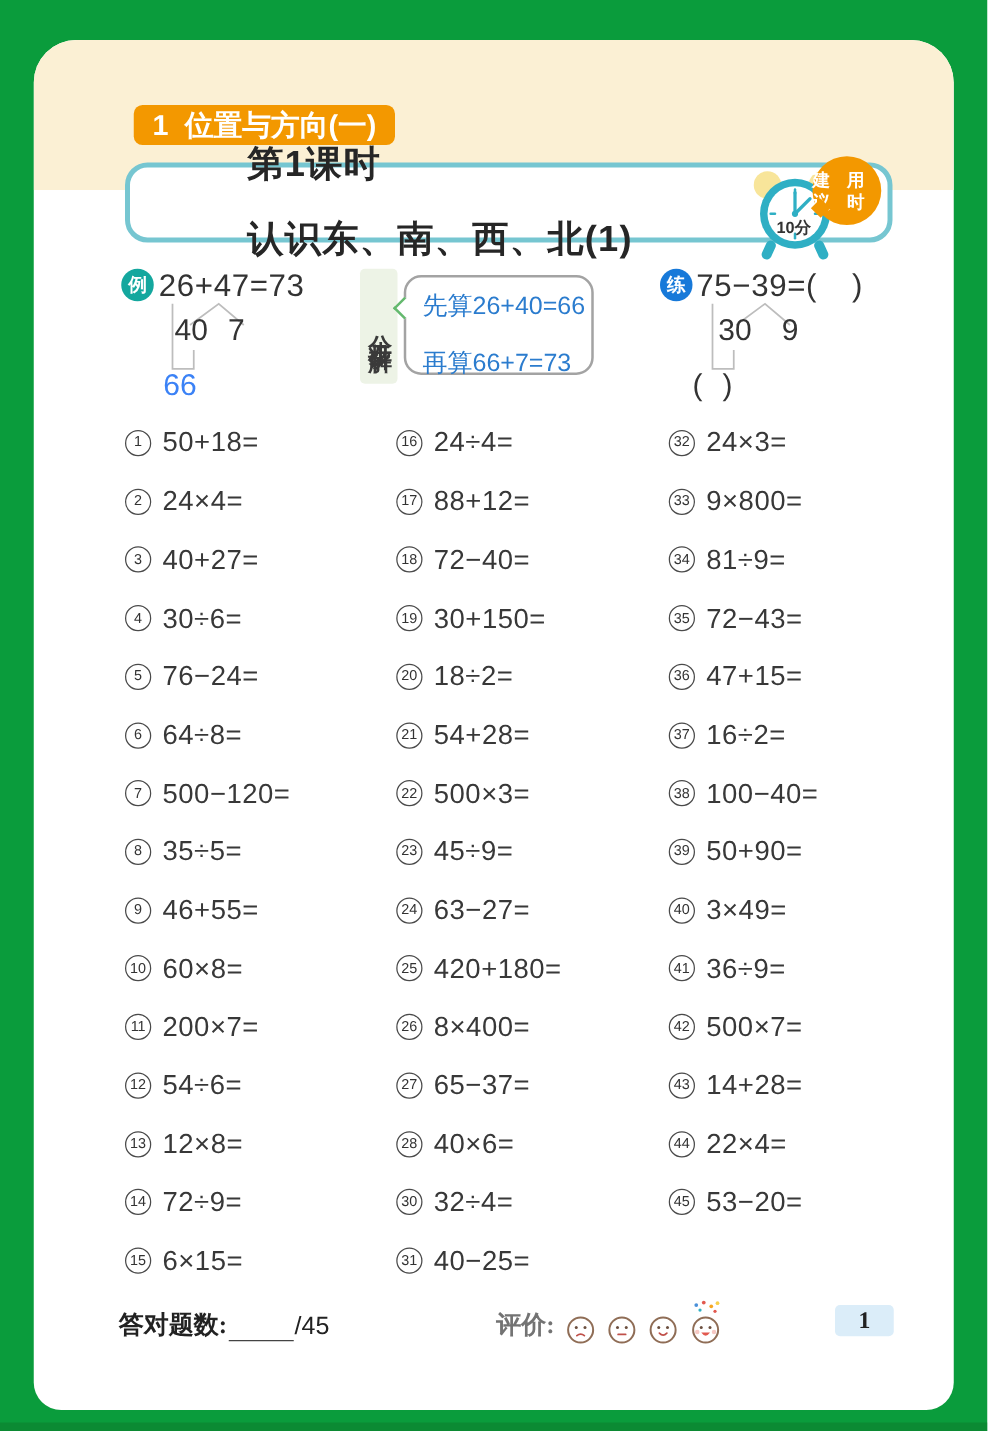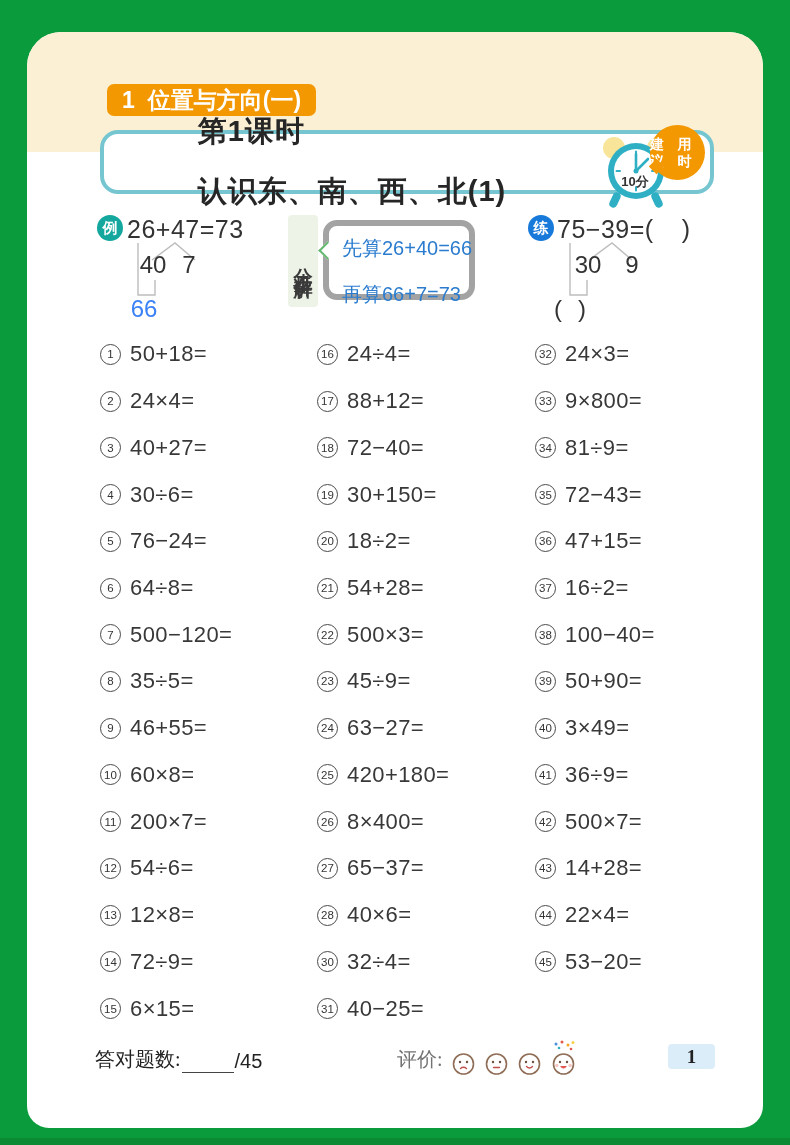--- a/index.html
+++ b/index.html
@@ -41,38 +41,38 @@
   .paren-gap-wide { display:inline-block; width:28px; }
   .paren-gap { display:inline-block; width:16px; }
   .decomp-lines { position:absolute; left:0; top:180px; width:736px; height:120px; pointer-events:none; }
 
   
   .explain-label { position:absolute; left:261px; top:183px; width:30px; height:92px; background:#EDF3E6;
                    border-radius:4px; writing-mode:vertical-rl; text-orientation:upright;
                    display:flex; align-items:center; justify-content:center; letter-spacing:4px;
                    font-size:19px; font-weight:bold; color:#3a3a3a; font-family:"Liberation Serif", serif; }
   .bubble { position:absolute; left:296px; top:188px; width:152px; height:80px; background:#fff;
-            border:6px solid #a3a3a3; border-radius:14px;text-decoration:underline; }
+            border:2px solid #a3a3a3; border-radius:14px;text-decoration:underline; }
   .bubble .notch { position:absolute; left:-8px; top:18px; width:13px; height:13px; background:#fff;
                    border-left:2px solid #64B96E; border-bottom:2px solid #64B96E; transform:rotate(45deg); }
   .bubble .step { position:absolute; left:13px; font-size:20px; color:#2B7CCE; white-space:nowrap; }
   .bubble .step1 { top:9px; }
   .bubble .step2 { top:55px; }
 
   
   .problems { position:absolute; left:73px; top:299px; width:655px; height:701px; display:grid;
               grid-auto-flow:column; grid-template-rows:repeat(15, 1fr); grid-template-columns:217px 218px 1fr; }
   .problem { display:flex; align-items:center; gap:9px; }
   .pnum { width:21px; height:21px; flex-shrink:0; border:1.4px solid #4a4a4a; border-radius:50%;
           display:flex; align-items:center; justify-content:center; font-size:11.5px; color:#333; }
   .pexpr { font-size:22px; color:#383838; letter-spacing:0.4px; white-space:nowrap; }
 
   
   .score-group { position:absolute; left:68px; top:1014px; display:flex; align-items:flex-end; font-size:20px; color:#222; }
-  .score-label, .rating-label { font-family:"Liberation Serif", serif; font-weight:normal; }
+  .score-label, .rating-label { font-family:"Liberation Serif", serif; font-weight:bold; }
   .score-blank { display:inline-block; width:52px; border-bottom:1.6px solid #444; height:22px; margin:0 1px; }
   .score-suffix { font-size:20px; }
   .rating-group { position:absolute; left:370px; top:1008px; display:flex; align-items:flex-end; gap:8px; }
   .rating-label { font-size:20px; color:#737373; padding-bottom:3px; }
   .page-badge { position:absolute; left:641px; top:1012px; width:47px; height:25px; background:#DBEDF9;
                 border-radius:4px; display:flex; align-items:center; justify-content:center;
                 font-family:"Liberation Serif", serif; font-weight:bold; font-size:19px; color:#222; }
 </style>
 </head>
 <body>

